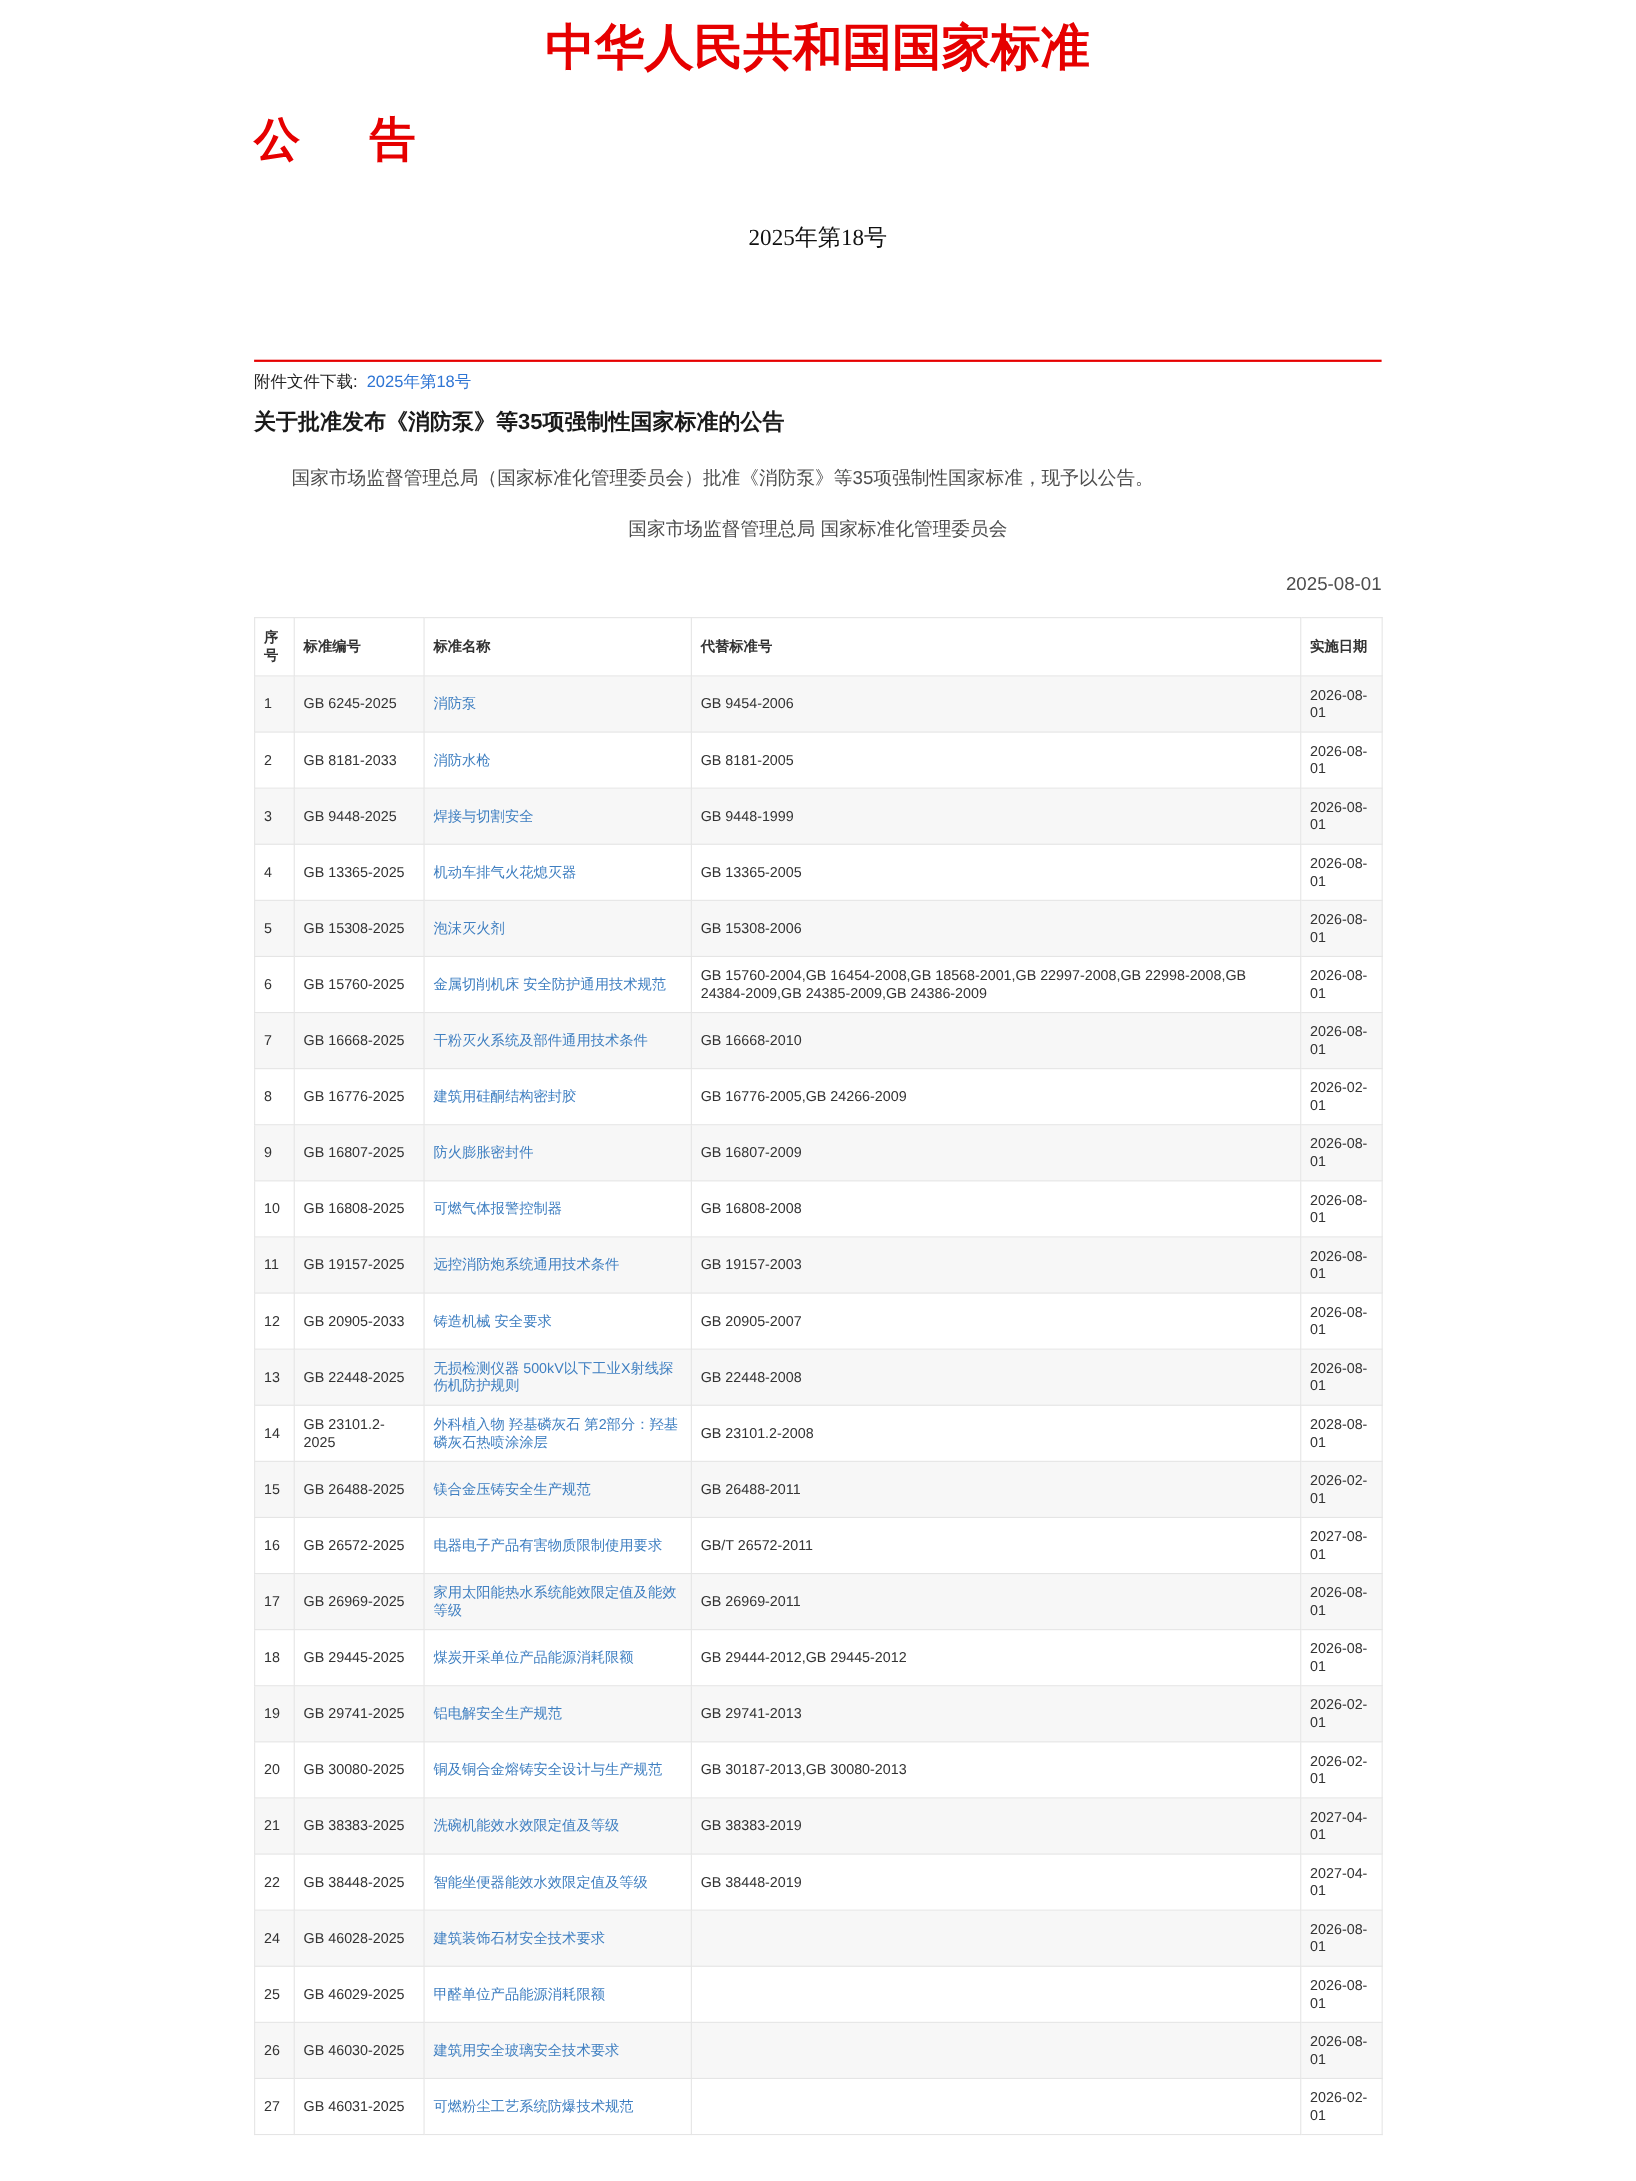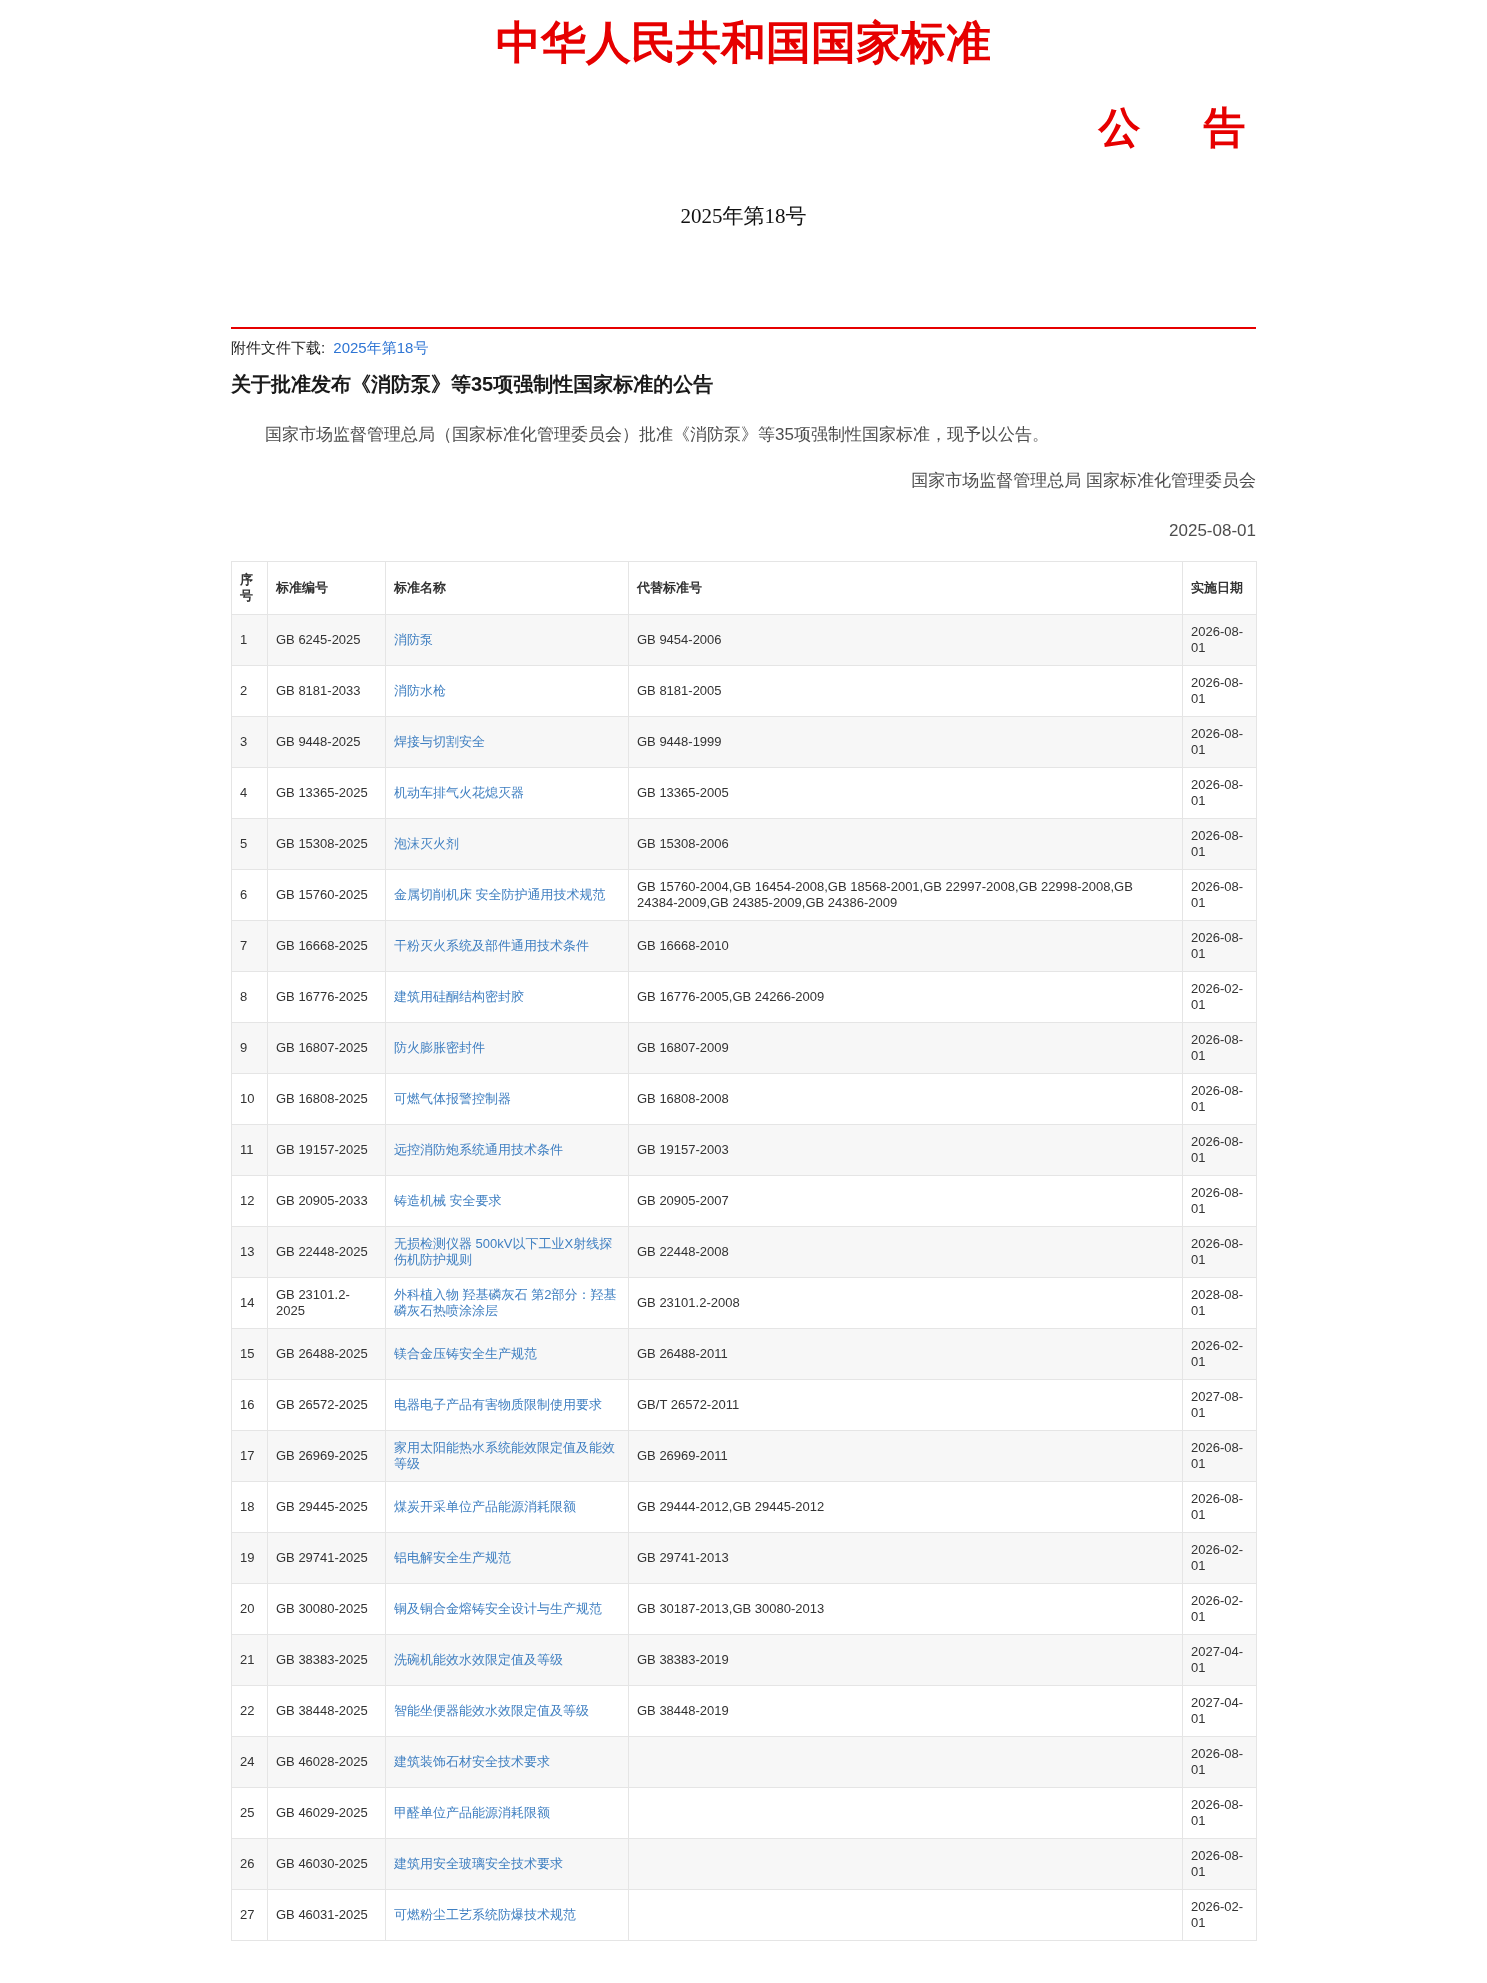--- a/index.html
+++ b/index.html
@@ -28,21 +28,21 @@
     margin:18px 0 0 0;
     text-align:center;
     font-family:"Liberation Serif", serif;
     font-weight:bold;
     font-size:45px;
     line-height:50px;
     color:var(--title-red);
   }
   .sub-title{
     margin:36px 0 0 0;
-    text-align:right;
+    text-align:left;
     font-family:"Liberation Serif", serif;
     font-weight:bold;
     font-size:42px;
     line-height:48px;
     letter-spacing:0.25em;
     color:var(--title-red);
   }
   .doc-number{
     margin-top:52px;
     text-align:center;
@@ -78,21 +78,21 @@
   }
   .notice-body{
     margin:28px 0 0 0;
     text-indent:2em;
     font-size:17px;
     line-height:22px;
     color:var(--body-gray);
   }
   .signature{
     margin-top:24px;
-    text-align:right;
+    text-align:center;
     font-size:17px;
     line-height:22px;
     color:var(--body-gray);
   }
   .pub-date{
     margin-top:28px;
     text-align:right;
     font-size:17px;
     line-height:22px;
     color:var(--body-gray);

